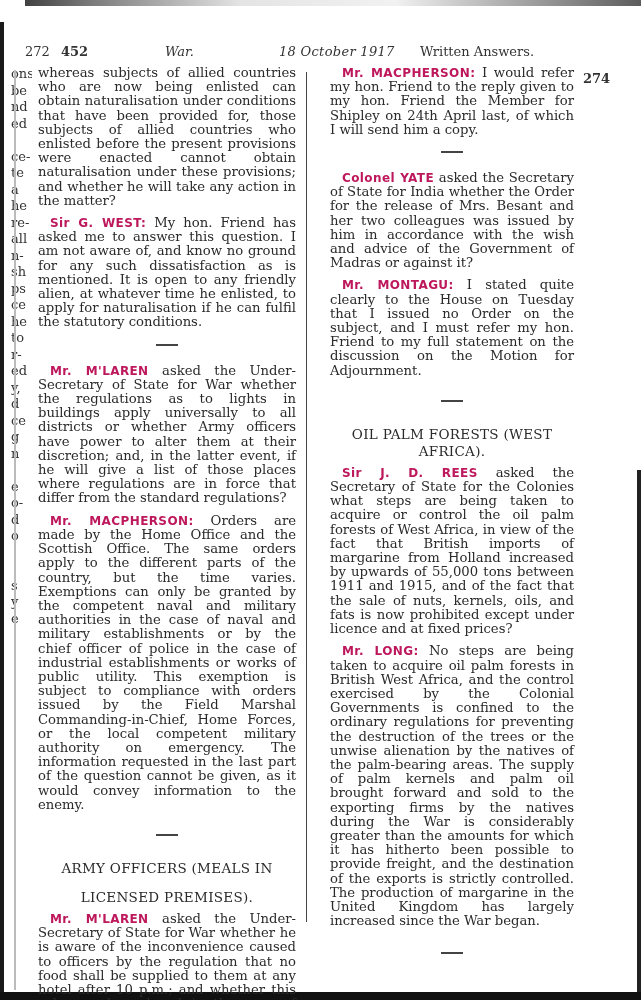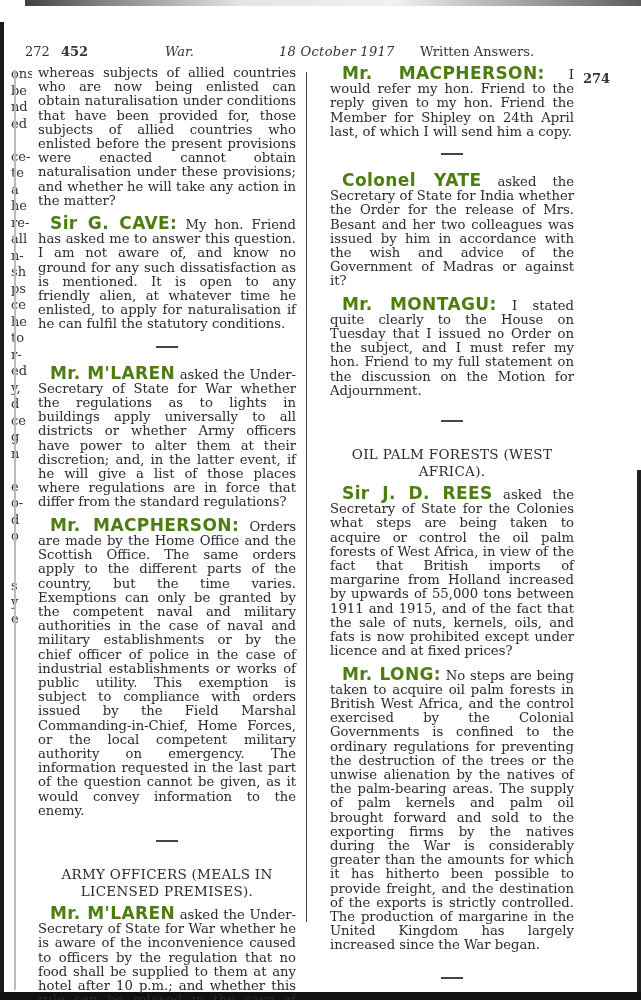--- a/index.html
+++ b/index.html
@@ -48,21 +48,21 @@
     .column {
       position: absolute; font-size: 13.2px; line-height: 14.2px; text-align: justify;
       hyphens: manual;
     }
     .col-left { left: 38px; top: 66px; width: 258px; }
     .col-right { left: 330px; top: 66px; width: 244px; }
     .para { margin: 0 0 8px 0; text-indent: 0; }
     .para.indent { text-indent: 12px; }
     .speaker {
       font-family: "DejaVu Sans", "Liberation Sans", sans-serif;
-      font-weight: bold; font-size: 17px; letter-spacing: 0.4px; color: #4d7c0f;
+      font-weight: bold; font-size: 12px; letter-spacing: 0.4px; color: #be185d;
     }
     .rule {
       width: 22px; height: 2px; background: #444; margin: 14px auto 18px auto;
     }
     .heading {
       text-align: center; font-size: 13.5px; letter-spacing: 0.3px; margin: 0 0 6px 0; line-height: 17px;
     }
     .heading.wide { text-align: justify; text-align-last: center; }
   </style>
 </head>
@@ -118,32 +118,32 @@
   <div>y</div>
   <div>e</div>
 </div>
 
 <div class="gutter-line"></div>
 <div class="col-divider"></div>
 
 <div class="column col-left">
   <p class="para">whereas subjects of allied countries who are now being enlisted can obtain naturalisation under conditions that have been provided for, those subjects of allied countries who enlisted before the present provisions were enacted cannot obtain naturalisation under these provisions; and whether he will take any action in the matter?</p>
 
-  <p class="para indent"><span class="speaker">Sir G. CAVE:</span><span> My hon. Friend has asked me to answer this question. I am not aware of, and know no ground for any such dissatisfaction as is mentioned. It is open to any friendly alien, at whatever time he enlisted, to apply for naturalisation if he can fulfil the statutory conditions.</span></p>
+  <p class="para indent"><span class="speaker">Sir G. WEST:</span><span> My hon. Friend has asked me to answer this question. I am not aware of, and know no ground for any such dissatisfaction as is mentioned. It is open to any friendly alien, at whatever time he enlisted, to apply for naturalisation if he can fulfil the statutory conditions.</span></p>
 
   <div class="rule"></div>
 
 
   <p class="para indent"><span class="speaker">Mr. M'LAREN</span><span> asked the Under-Secretary of State for War whether the regulations as to lights in buildings apply universally to all districts or whether Army officers have power to alter them at their discretion; and, in the latter event, if he will give a list of those places where regulations are in force that differ from the standard regulations?</span></p>
 
   <p class="para indent"><span class="speaker">Mr. MACPHERSON:</span><span> Orders are made by the Home Office and the Scottish Office. The same orders apply to the different parts of the country, but the time varies. Exemptions can only be granted by the competent naval and military authorities in the case of naval and military establishments or by the chief officer of police in the case of industrial establishments or works of public utility. This exemption is subject to compliance with orders issued by the Field Marshal Commanding-in-Chief, Home Forces, or the local competent military authority on emergency. The information requested in the last part of the question cannot be given, as it would convey information to the enemy.</span></p>
 
   <div class="rule" style="margin-top:22px;margin-bottom:24px;"></div>
 
-  <div class="heading wide" style="margin-bottom:0;">ARMY OFFICERS (MEALS IN</div>
+  <div class="heading wide" style="margin-bottom:12px;">ARMY OFFICERS (MEALS IN</div>
   <div class="heading">LICENSED PREMISES).</div>
 
   <p class="para indent"><span class="speaker">Mr. M'LAREN</span><span> asked the Under-Secretary of State for War whether he is aware of the inconvenience caused to officers by the regulation that no food shall be supplied to them at any hotel after 10 p.m.; and whether this rule can be relaxed in the case of officers who are travelling?</span></p>
 </div>
 
 <div class="column col-right">
   <p class="para indent"><span class="speaker">Mr. MACPHERSON:</span><span> I would refer my hon. Friend to the reply given to my hon. Friend the Member for Shipley on 24th April last, of which I will send him a copy.</span></p>
 
   <div class="rule"></div>
 

